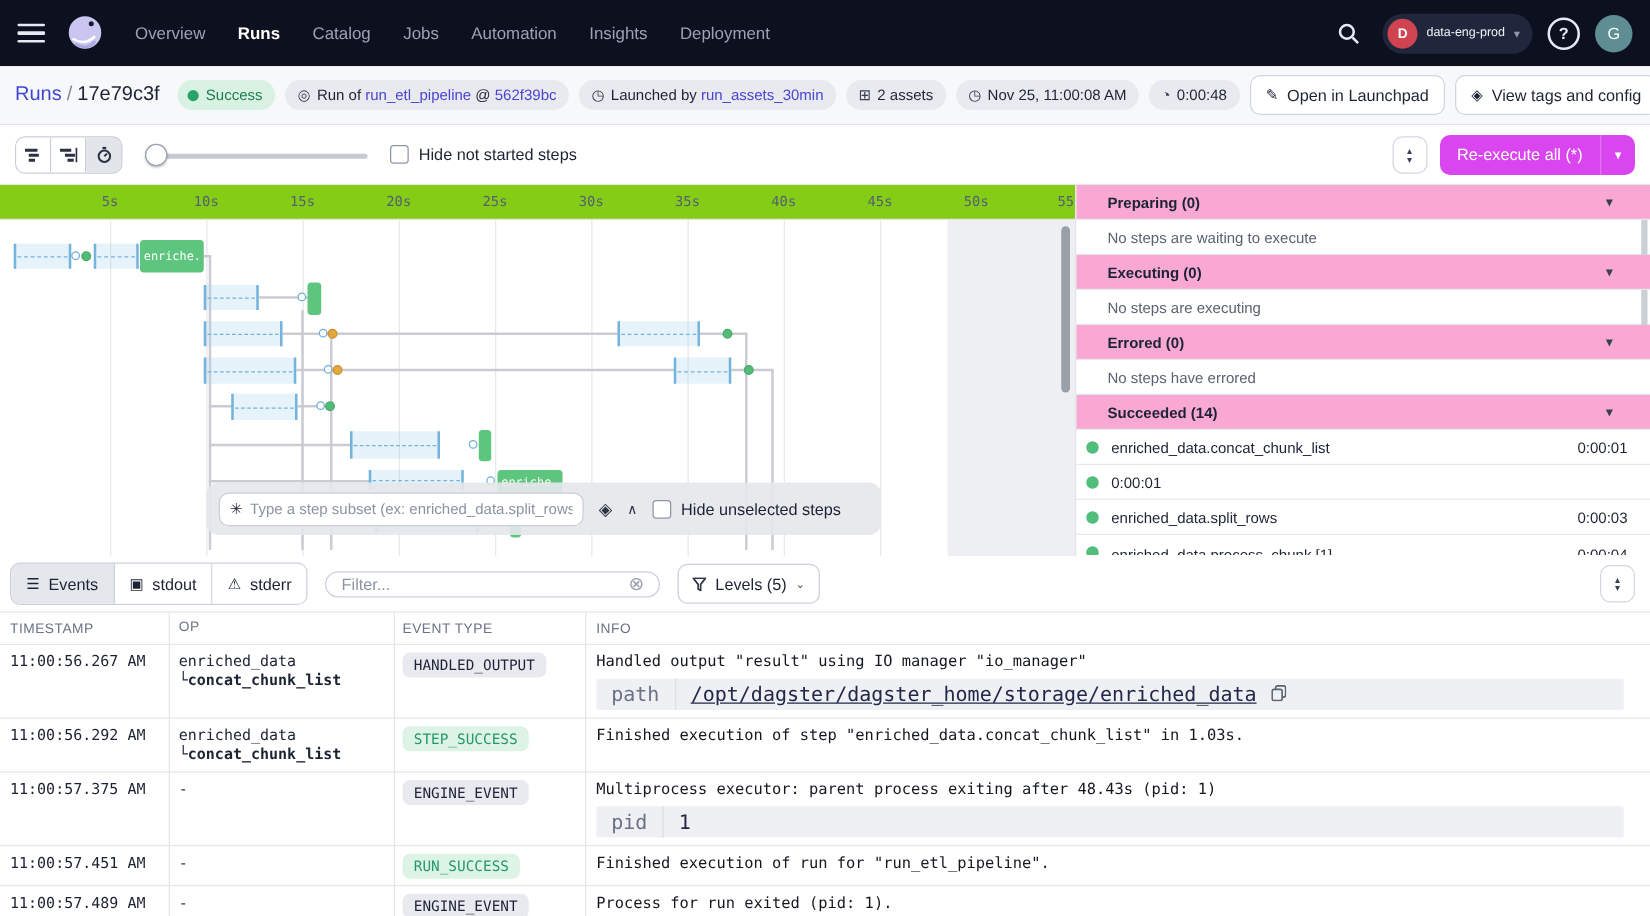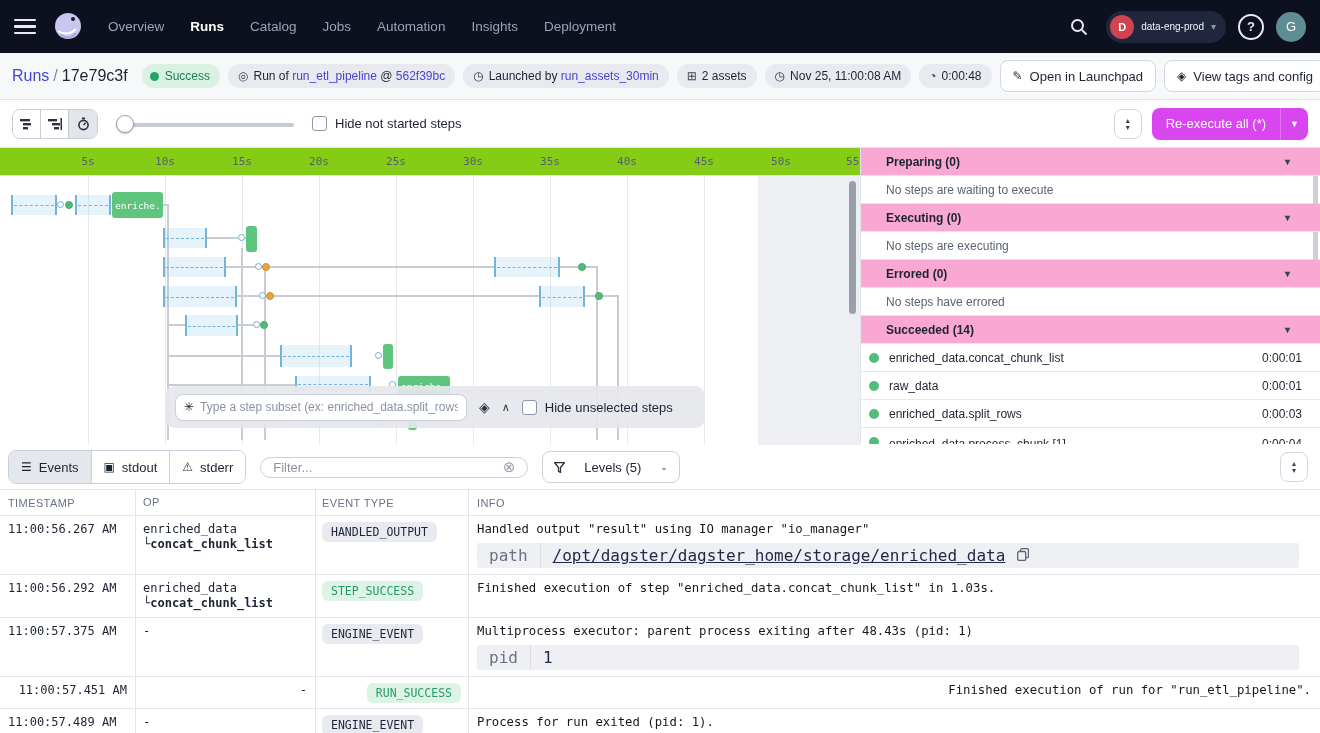--- a/index.html
+++ b/index.html
@@ -120,21 +120,21 @@
     border-right:1px solid #C9CEDA; background:#fff; cursor:pointer; color:#1C2333; white-space:nowrap; }
   .ltab:last-child { border-right:none; }
   .ltab.sel { background:#E4E7EC; }
   .ltab .ticn { font-size:12px; }
   .filterwrap { width:268px; height:21px; border:1px solid #CBD0DA; border-radius:16px;
     display:flex; align-items:center; padding:0 12px; gap:8px; }
   .filterwrap input { border:none; outline:none; flex:1; font-size:13px; background:transparent; color:#1C2333; }
   .filterwrap input::placeholder { color:#8B93A3; }
   .clear-x { color:#98A0AE; font-size:15px; cursor:pointer; }
   .levels { height:32px; border:1px solid #CBD0DA; border-radius:8px; background:#fff; display:flex;
-    align-items:center; gap:19px; padding:0 11px; font-size:13px; cursor:pointer; }
+    align-items:center; gap:7px; padding:0 11px; font-size:13px; cursor:pointer; }
   .levels .caret { font-size:9px; color:#3A4154; }
   .ltoolbar .sortbtn { margin-left:auto; margin-right:4px; }
 
   .logtable { flex:1; position:relative; border-top:1px solid #E4E6EB; overflow:hidden;
     font-family:"DejaVu Sans Mono", monospace; }
   .colsep { position:absolute; top:0; bottom:0; width:1px; background:#E4E6EB; }
   .lrow { display:flex; border-bottom:1px solid #E4E6EB; position:relative; }
   .lhead { height:26px; align-items:center; font-family:"Liberation Sans", sans-serif; }
   .lhead .hc { font-size:11px; color:#6A7287; letter-spacing:.4px; }
   .c-ts { width:135px; padding:6px 8px; flex:0 0 auto; font-size:12px; }
@@ -411,21 +411,20 @@
         <span>Succeeded (14)</span>
         <span class="caret">▾</span>
       </div>
       <div class="sp-row sp-item">
         <span class="dot"></span>
         <span class="nm">enriched_data.concat_chunk_list</span>
         <span class="tm">0:00:01</span>
       </div>
       <div class="sp-row sp-item">
         <span class="dot"></span>
-        <span class="nm">raw_data</span>
         <span class="tm">0:00:01</span>
       </div>
       <div class="sp-row sp-item">
         <span class="dot"></span>
         <span class="nm">enriched_data.split_rows</span>
         <span class="tm">0:00:03</span>
       </div>
       <div class="sp-row sp-item clip">
         <span class="dot"></span>
         <span class="nm">enriched_data.process_chunk [1]</span>
@@ -513,21 +512,21 @@
         </div>
         <div class="c-ev"><span class="evbadge gray">ENGINE_EVENT</span></div>
         <div class="c-info">
           <div>Multiprocess executor: parent process exiting after 48.43s (pid: 1)</div>
           <div class="metabar">
             <span class="mkey">pid</span>
             <span class="mval">1</span>
           </div>
         </div>
       </div>
-      <div class="lrow" style="min-height: 29px; text-align: right;">
+      <div class="lrow" style="min-height: 29px;">
         <div class="c-ts">11:00:57.451 AM</div>
         <div class="c-op">
           <div class="op1">-</div>
         </div>
         <div class="c-ev"><span class="evbadge green">RUN_SUCCESS</span></div>
         <div class="c-info">
           <div>Finished execution of run for "run_etl_pipeline".</div>
         </div>
       </div>
       <div class="lrow" style="min-height: 37px;">

